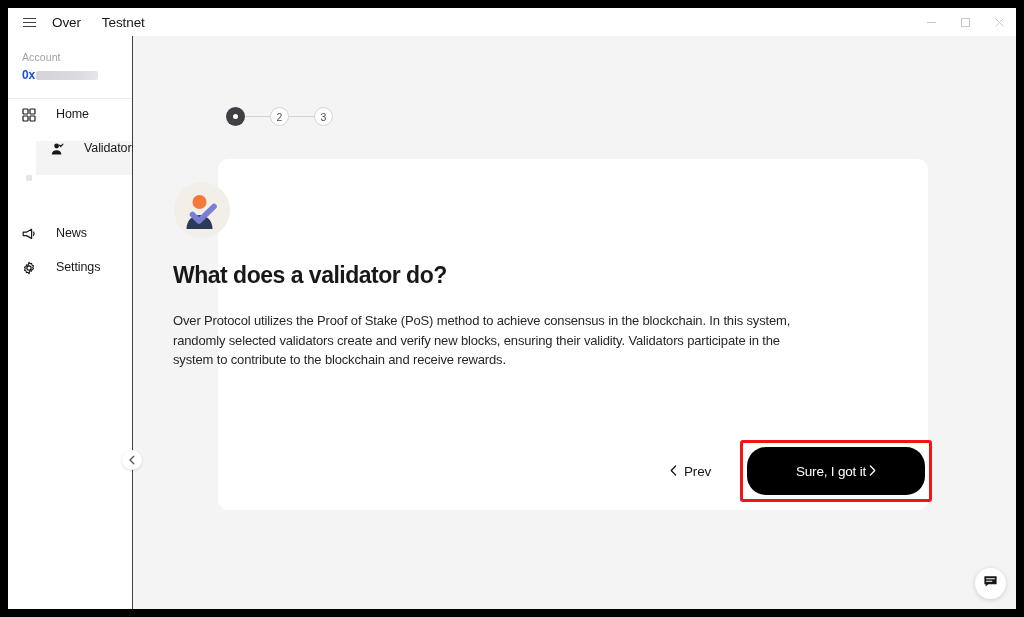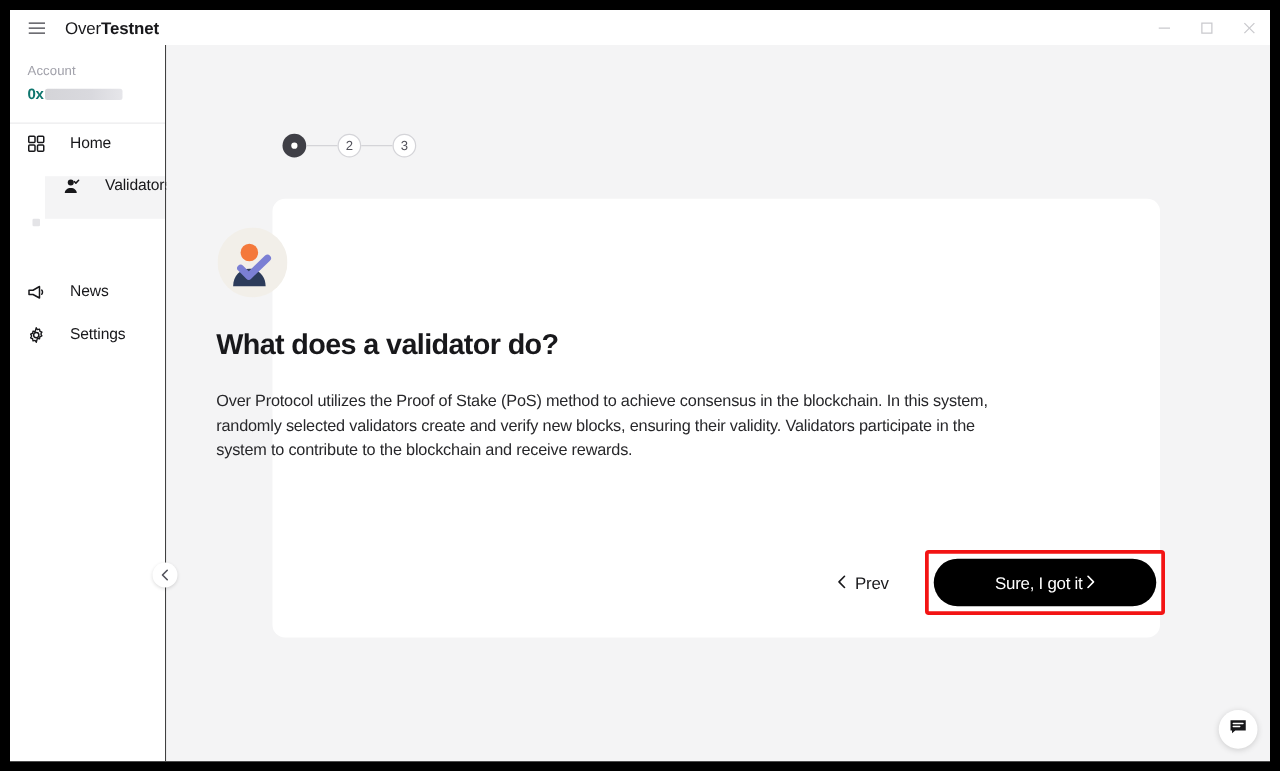--- a/index.html
+++ b/index.html
@@ -57,21 +57,21 @@
     background: #3f3f46;
   }
   #app-title {
     margin-left: 12px;
     font-size: 13.5px;
     color: #18181b;
     letter-spacing: -0.1px;
     font-weight: 400;
     white-space: nowrap;
   }
-  #app-title b { font-weight: 700; }
+  #app-title b { font-weight: 400; margin-left: 21px; }
 
   #window-controls {
     position: absolute;
     right: 0; top: 0;
     height: 28px;
     display: flex;
     align-items: center;
   }
   .wc-btn {
     width: 34px; height: 28px;
@@ -110,21 +110,21 @@
     letter-spacing: 0.1px;
     margin-bottom: 5px;
   }
   #account-address-row {
     display: flex;
     align-items: center;
   }
   #account-prefix {
     font-size: 12px;
     font-weight: 700;
-    color: #0f766e;
+    color: #1d4ed8;
     letter-spacing: -0.2px;
   }
   #account-masked {
     width: 62px;
     height: 9px;
     border-radius: 2px;
     background: linear-gradient(90deg,#d4d4d8 0%,#d9d9de 60%,#e6e6ea 100%);
     margin-left: 1px;
   }
 
@@ -318,21 +318,21 @@
     padding: 4px;
     background: #ffffff;
     margin-left: 11px;
   }
   #cta-button {
     display: flex;
     align-items: center;
     justify-content: center;
     gap: 3px;
     width: 178px;
-    height: 38px;
+    height: 48px;
     background: #000000;
     border: none;
     border-radius: 19px;
     color: #ffffff;
     font-size: 13.5px;
     cursor: pointer;
     font-family: "Liberation Sans", sans-serif;
     letter-spacing: -0.2px;
   }
 

